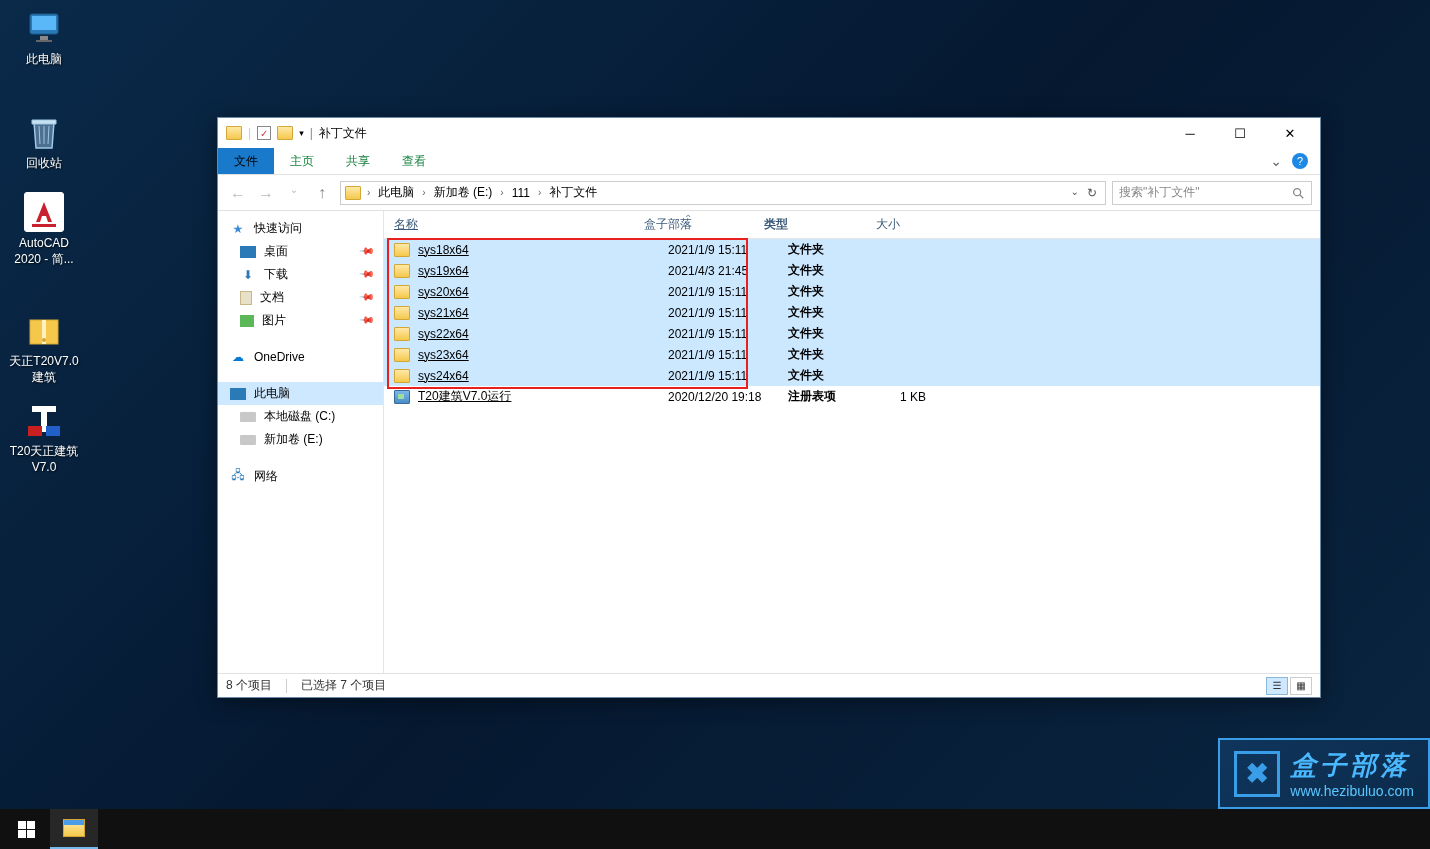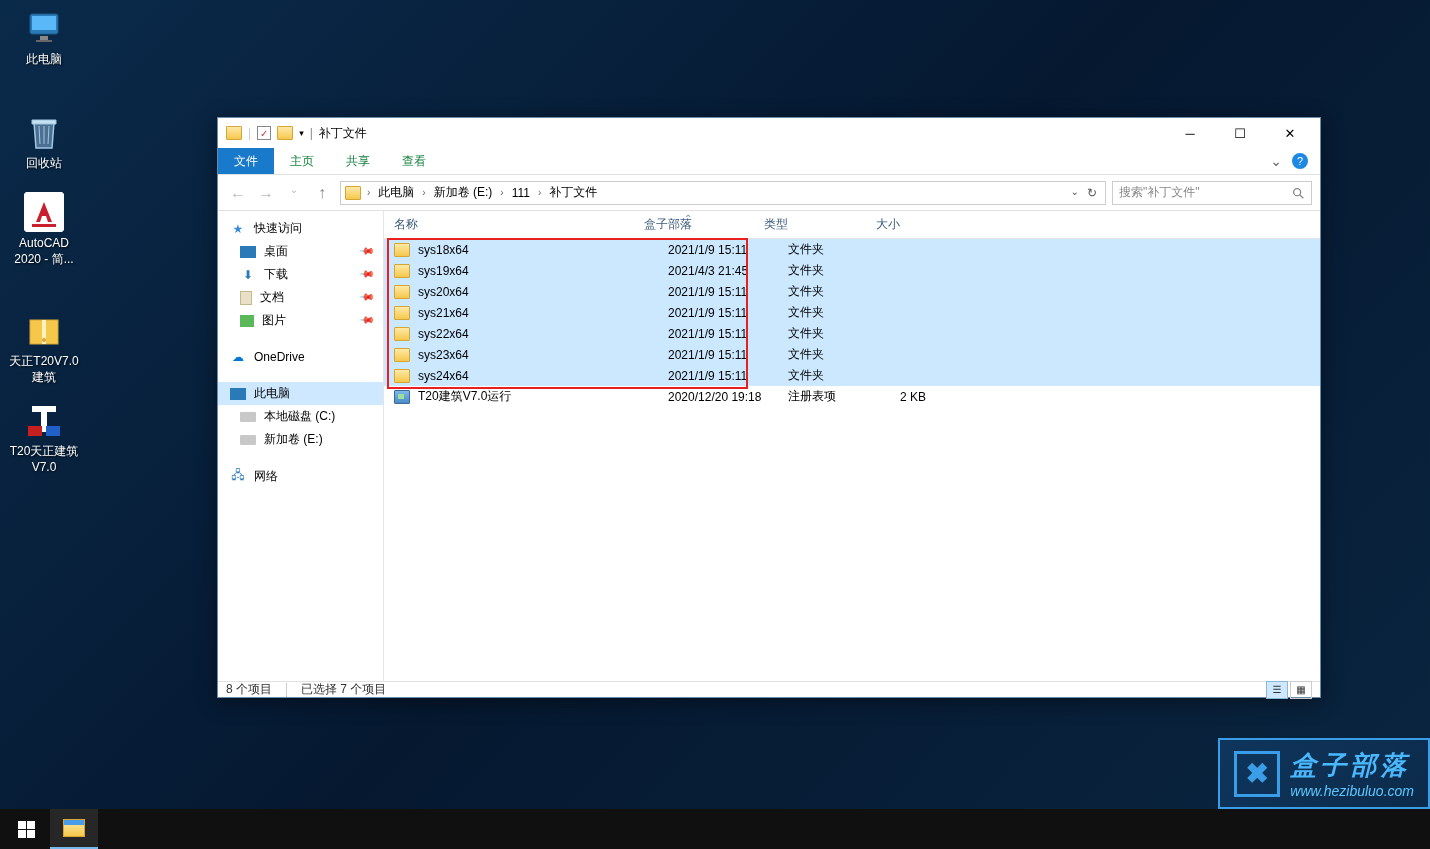--- a/index.html
+++ b/index.html
@@ -14,21 +14,21 @@
 .explorer { position: absolute; left: 217px; top: 117px; width: 1104px; height: 581px; background: #fff; border: 1px solid #6b8aa8; box-shadow: 0 4px 20px rgba(0,0,0,0.4); display: flex; flex-direction: column; }
 .titlebar { height: 30px; background: #fff; display: flex; align-items: center; padding: 0 8px; border-bottom: 0; }
 .titlebar-left { display: flex; align-items: center; gap: 6px; font-size: 12px; }
 .titlebar-left .folder-mini { width: 16px; height: 14px; background: linear-gradient(#ffe9a8, #f5c84c); border: 1px solid #d4a636; border-radius: 1px; }
 .titlebar-left .sep { color: #888; }
 .titlebar-controls { margin-left: auto; display: flex; gap: 14px; padding-right: 4px; }
 .titlebar-controls span { width: 36px; height: 24px; display: flex; align-items: center; justify-content: center; cursor: pointer; font-size: 13px; }
 
 .ribbon-tabs { height: 26px; background: #fff; display: flex; align-items: stretch; font-size: 12px; position: relative; }
 .ribbon-tab { padding: 0 16px; display: flex; align-items: center; cursor: pointer; color: #15803d; }
-.ribbon-tab.active { background: #1979ca; color: #ffffff; }
+.ribbon-tab.active { background: #1979ca; color: #000000; }
 .ribbon-right { margin-left: auto; display: flex; align-items: center; gap: 10px; padding-right: 12px; color: #555; }
 .ribbon-right .chev { font-size: 14px; color: #666; }
 .ribbon-right .help { width: 16px; height: 16px; background: #1e88e5; color: #fff; border-radius: 50%; display: flex; align-items: center; justify-content: center; font-size: 11px; }
 .ribbon-border { height: 1px; background: #e1e1e1; }
 
 .nav-row { height: 36px; display: flex; align-items: center; padding: 0 8px; gap: 6px; border-bottom: 1px solid #e1e1e1; }
 .nav-arrows { display: flex; gap: 4px; color: #888; font-size: 16px; }
 .nav-arrows span { width: 24px; text-align: center; cursor: pointer; }
 .nav-arrows .dis { color: #bbb; }
 .addressbar { flex: 1; height: 24px; border: 1px solid #ccc; display: flex; align-items: center; font-size: 12px; padding: 0 4px; gap: 2px; }
@@ -52,39 +52,39 @@
 .columns { height: 28px; display: flex; align-items: center; border-bottom: 1px solid #e5e5e5; color: #3b5a7a; padding-left: 10px; }
 .columns .col { cursor: pointer; }
 .columns .sort-arrow { position: absolute; left: 300px; top: 2px; color: #6a8aa8; font-size: 10px; }
 .file-row { height: 21px; display: flex; align-items: center; padding-left: 10px; cursor: pointer; }
 .file-row.selected { background: #cce8ff; }
 .file-row .ficon { width: 16px; height: 14px; margin-right: 8px; }
 .folder-icon { background: linear-gradient(#ffe9a8, #f5c84c); border: 1px solid #d4a636; border-radius: 1px; }
 .reg-icon { background: linear-gradient(#7cb8e8, #4a8cc8); border: 1px solid #3a6a98; border-radius: 1px; position: relative; }
 .reg-icon::after { content: ""; position: absolute; left: 3px; top: 3px; width: 6px; height: 5px; background: #9de09d; }
 
-.col-name { width: 250px; }
+.col-name { width: 250px; text-decoration: underline; }
 .col-date { width: 120px; }
-.col-type { width: 112px; }
+.col-type { width: 112px; font-weight: bold; }
 .col-size { width: 80px; text-align: left; padding-right: 12px; }
 
 .highlight-box { position: absolute; border: 2px solid #e82020; pointer-events: none; }
 
-.statusbar { height: 16px; border-top: 1px solid #e1e1e1; display: flex; align-items: center; padding: 0 8px; font-size: 12px; color: #333; gap: 14px; }
+.statusbar { height: 24px; border-top: 1px solid #e1e1e1; display: flex; align-items: center; padding: 0 8px; font-size: 12px; color: #333; gap: 14px; }
 .statusbar .sep-v { width: 1px; height: 14px; background: #ccc; }
 .statusbar .view-btns { margin-left: auto; display: flex; gap: 2px; }
 .statusbar .view-btns span { width: 22px; height: 18px; border: 1px solid #ccc; display: flex; align-items: center; justify-content: center; font-size: 10px; cursor: pointer; }
 .statusbar .view-btns span.active { background: #cde8ff; border-color: #8ab8dd; }
 
 
 .watermark { position: absolute; right: 0; bottom: 40px; display: flex; align-items: center; gap: 10px; padding: 8px 14px; background: linear-gradient(135deg, rgba(30,100,170,0.3), rgba(30,100,170,0.1)); border: 2px solid #3a9de8; }
 .watermark .logo-sq { width: 46px; height: 46px; border: 3px solid #3a9de8; display: flex; align-items: center; justify-content: center; color: #3a9de8; font-size: 28px; font-weight: bold; }
 .watermark .wtext { color: #4ab8ff; }
 .watermark .wtext .line1 { font-size: 26px; font-weight: bold; letter-spacing: 4px; font-style: italic; }
-.watermark .wtext .line2 { font-size: 14px; font-style: italic; color: #5ac8ff; }
+.watermark .wtext .line2 { font-size: 14px; color: #5ac8ff; }
 
 
 .taskbar { position: absolute; bottom: 0; left: 0; right: 0; height: 40px; background: #101010; display: flex; align-items: center; padding: 0 2px; }
 .taskbar .tbtn { width: 48px; height: 40px; display: flex; align-items: center; justify-content: center; cursor: pointer; }
 .taskbar .tbtn.active { background: #272727; border-bottom: 2px solid #76b9ed; }
 .win-logo { display: grid; grid-template-columns: 8px 8px; grid-template-rows: 8px 8px; gap: 1px; }
 .win-logo span { background: #fff; }
 .explorer-tb-icon { width: 22px; height: 18px; background: linear-gradient(#ffe9a8, #f5c84c); border: 1px solid #d4a636; position: relative; }
 .explorer-tb-icon::before { content: ""; position: absolute; top: 0; left: 0; right: 0; height: 5px; background: #4a9be8; }
 
@@ -328,21 +328,21 @@
             <div class="col-name">sys24x64</div>
             <div class="col-date">2021/1/9 15:11</div>
             <div class="col-type">文件夹</div>
             <div class="col-size"></div>
           </div>
           <div class="file-row">
             <div class="ficon reg-icon"></div>
             <div class="col-name">T20建筑V7.0运行</div>
             <div class="col-date">2020/12/20 19:18</div>
             <div class="col-type">注册表项</div>
-            <div class="col-size">2 KB</div>
+            <div class="col-size">1 KB</div>
           </div>
         </div>
       <div class="highlight-box" style="left:3px; top:27px; width:361px; height:151px;"></div>
     </div>
   </div>
 
   <div class="statusbar">
     <span>8 个项目</span>
     <span class="sep-v"></span>
     <span>已选择 7 个项目</span>

